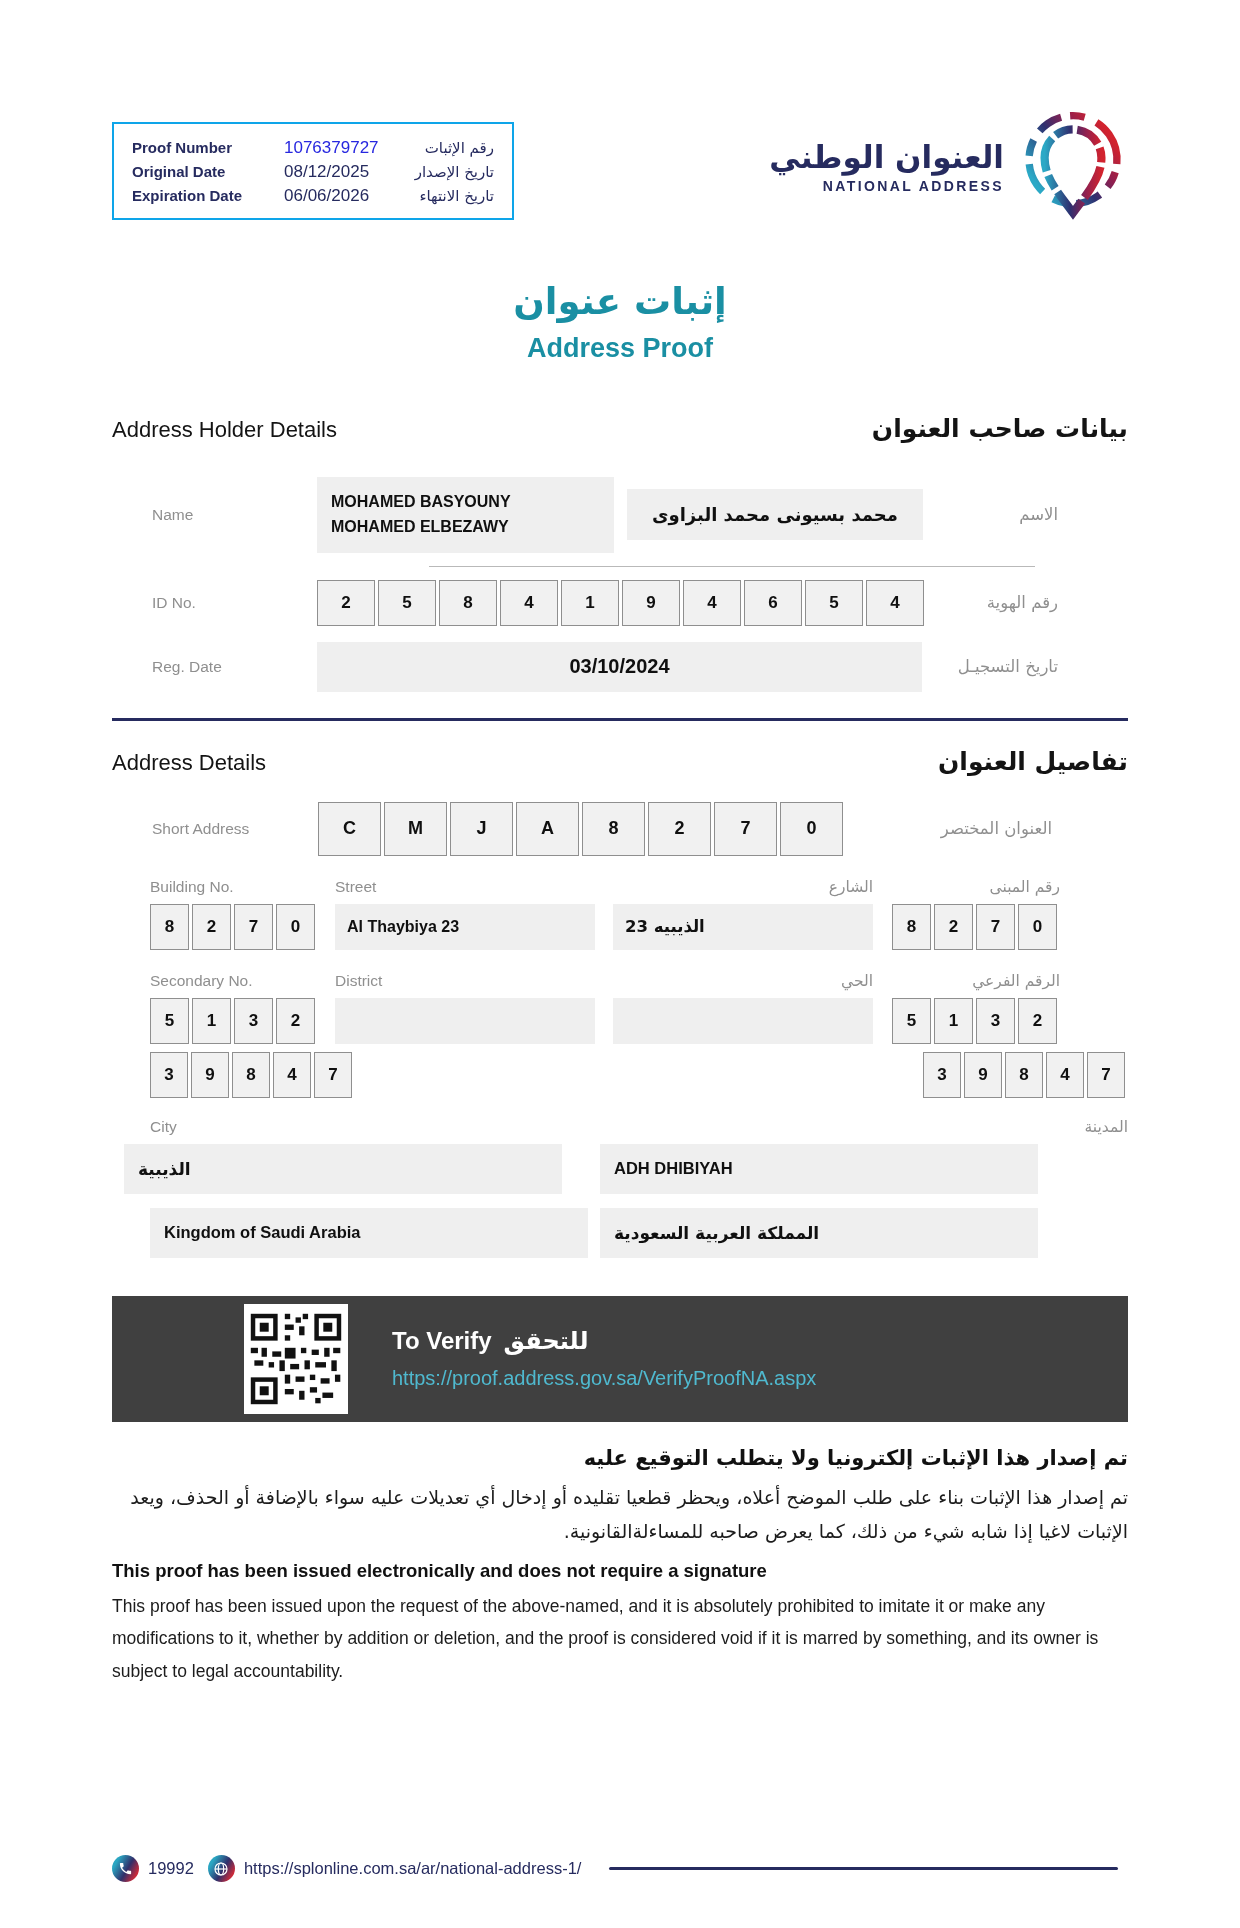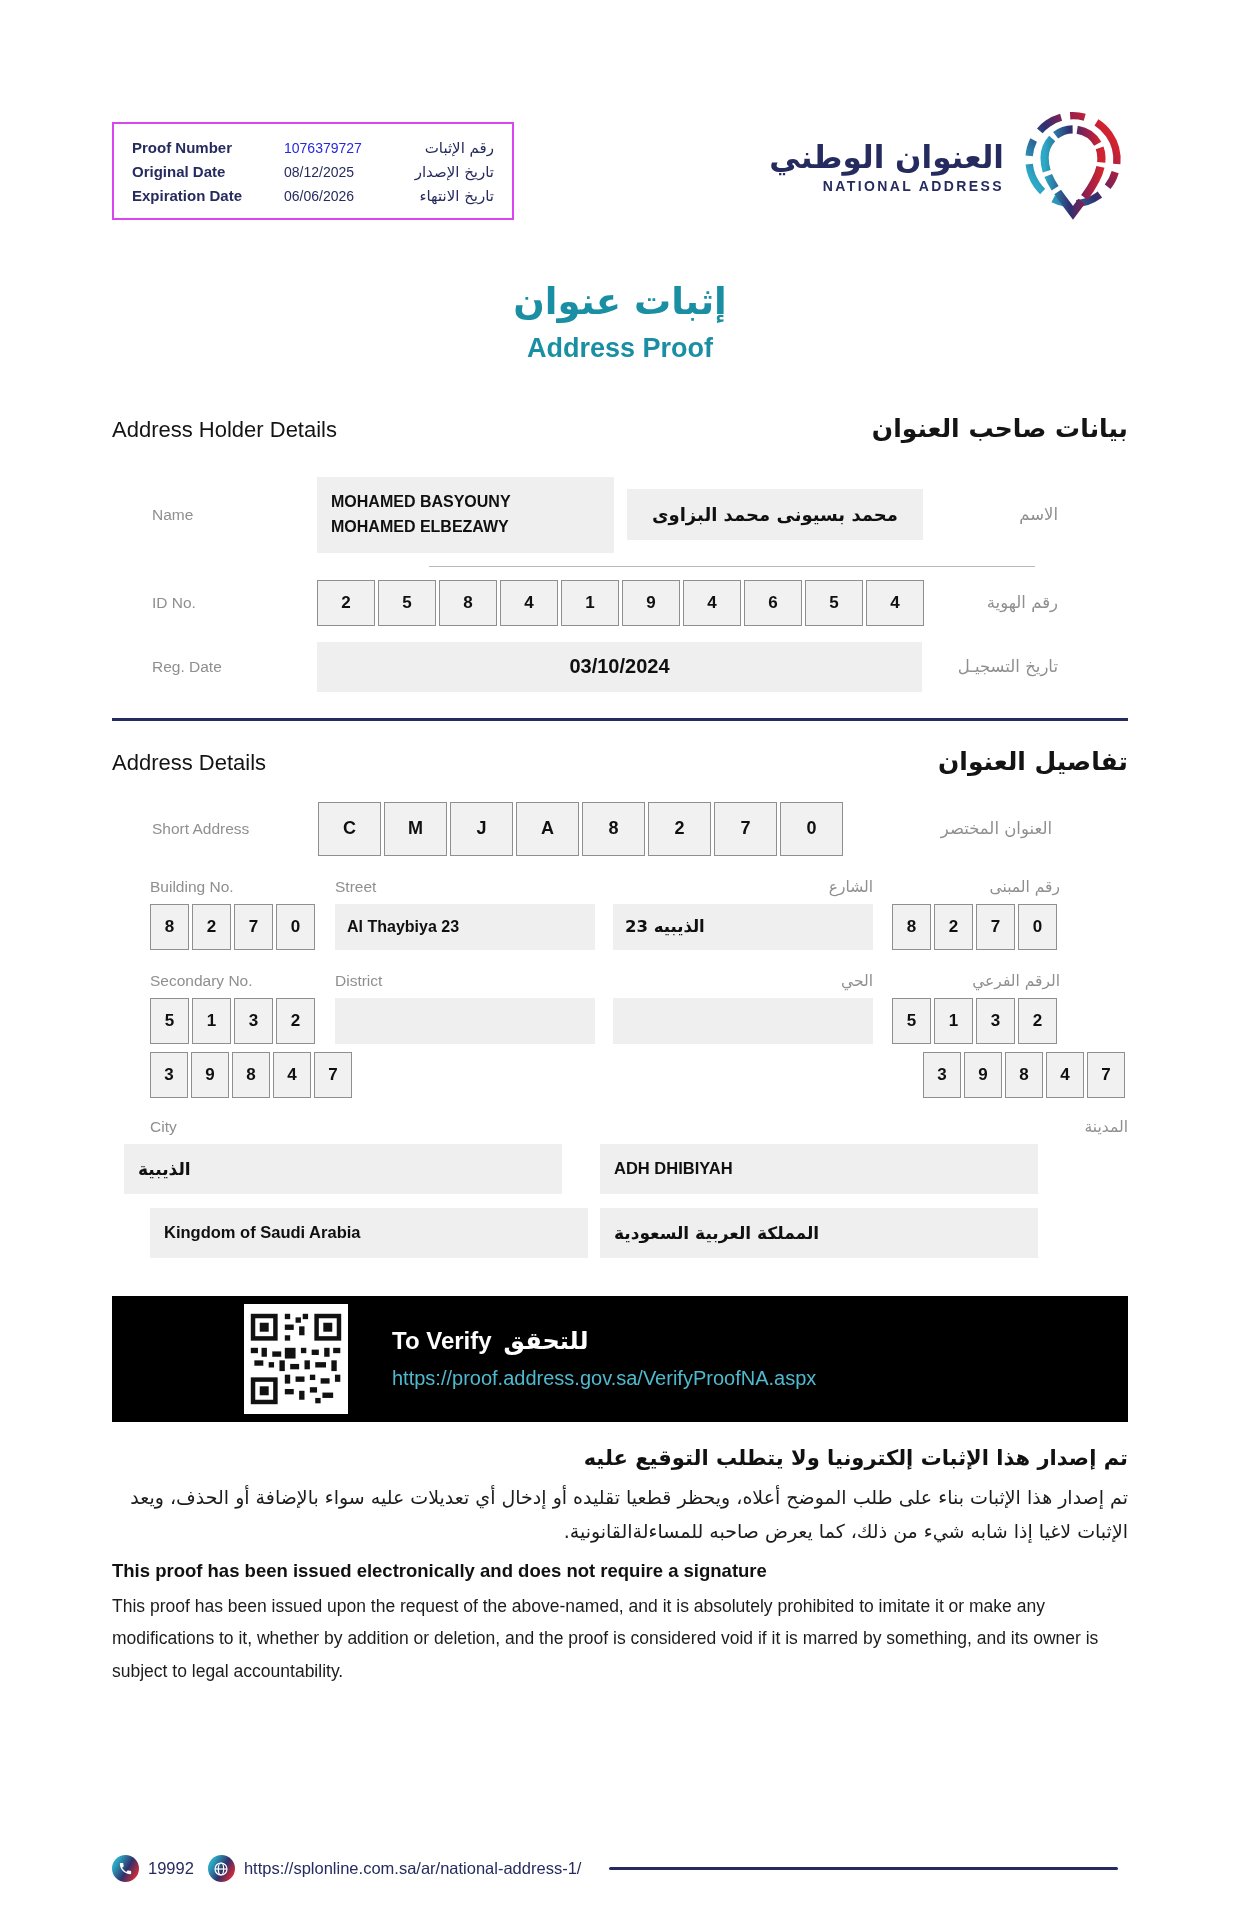--- a/index.html
+++ b/index.html
@@ -6,24 +6,24 @@
   html,body { background:#fff; }
   .page {
     width:1240px; height:1928px; background:#ffffff; position:relative;
     font-family:"Liberation Sans","DejaVu Sans",sans-serif; color:#262B5F;
     padding:122px 112px 0 112px; overflow:hidden;
   }
   .ar { font-family:"DejaVu Sans","Liberation Sans",sans-serif; }
 
   
   .header { display:flex; justify-content:space-between; align-items:flex-start; }
-  .proof-box { width:402px; border:2px solid #d946ef; padding:12px 18px 10px 18px; }
+  .proof-box { width:402px; border:2px solid #0ea5e9; padding:12px 18px 10px 18px; }
   .proof-row { display:flex; align-items:baseline; line-height:24px; }
   .proof-row .pl { width:152px; font-weight:bold; font-size:15px; color:#262B5F; }
-  .proof-row .pv { width:118px; font-size:14px; color:#262B5F; }
+  .proof-row .pv { width:118px; font-size:17px; color:#262B5F; }
   .proof-row .pv.link { color:#2727DF; }
   .proof-row .pa { flex:1; text-align:right; font-size:15px; color:#262B5F; }
 
   .logo { display:flex; align-items:center; gap:14px; margin-top:-14px; }
   .logo-text { text-align:right; }
   .logo-ar { font-size:31px; font-weight:bold; color:#262B5F; line-height:1.15; }
   .logo-en { font-size:14px; font-weight:bold; letter-spacing:2.4px; color:#262B5F; margin-top:2px; }
 
   
   .title-block { text-align:center; margin-top:54px; }
@@ -70,21 +70,21 @@
   .col-text-ar { width:260px; margin-left:18px; }
   .col-cells-r { width:175px; margin-left:12px; display:flex; justify-content:flex-end; }
   .txt-box-en { height:46px; display:flex; align-items:center; padding:0 12px; font-weight:bold; font-size:16px; color:#101010; }
   .txt-box-ar { height:46px; display:flex; align-items:center; justify-content:flex-end; padding:0 12px; font-weight:bold; font-size:16.5px; color:#101010; }
   .lbl-r { text-align:right; }
 
   .city-box-en { width:438px; margin-left:38px; height:50px; display:flex; align-items:center; padding:0 14px; font-weight:bold; font-size:16.5px; color:#101010; }
   .city-box-ar { width:438px; margin-left:12px; height:50px; display:flex; align-items:center; justify-content:flex-end; padding:0 14px; font-weight:bold; font-size:17px; color:#101010; }
 
   
-  .banner { margin-top:38px; background:#000000; height:126px; display:flex; align-items:center; }
+  .banner { margin-top:38px; background:#404040; height:126px; display:flex; align-items:center; }
   .qr { width:104px; height:110px; background:#ffffff; margin-left:132px; padding:5px; }
   .verify-text { margin-left:44px; }
   .verify-line1 { display:flex; align-items:baseline; gap:12px; color:#ffffff; font-weight:bold; font-size:24px; }
   .verify-url { margin-top:12px; color:#4FB9CF; font-size:20px; }
 
   
   .disc-ar { margin-top:24px; text-align:right; direction:rtl; }
   .disc-ar-title { font-size:21px; font-weight:bold; color:#111; }
   .disc-ar-body { margin-top:10px; font-size:19px; color:#1c1c1c; line-height:1.8; }
   .disc-en { margin-top:12px; }

